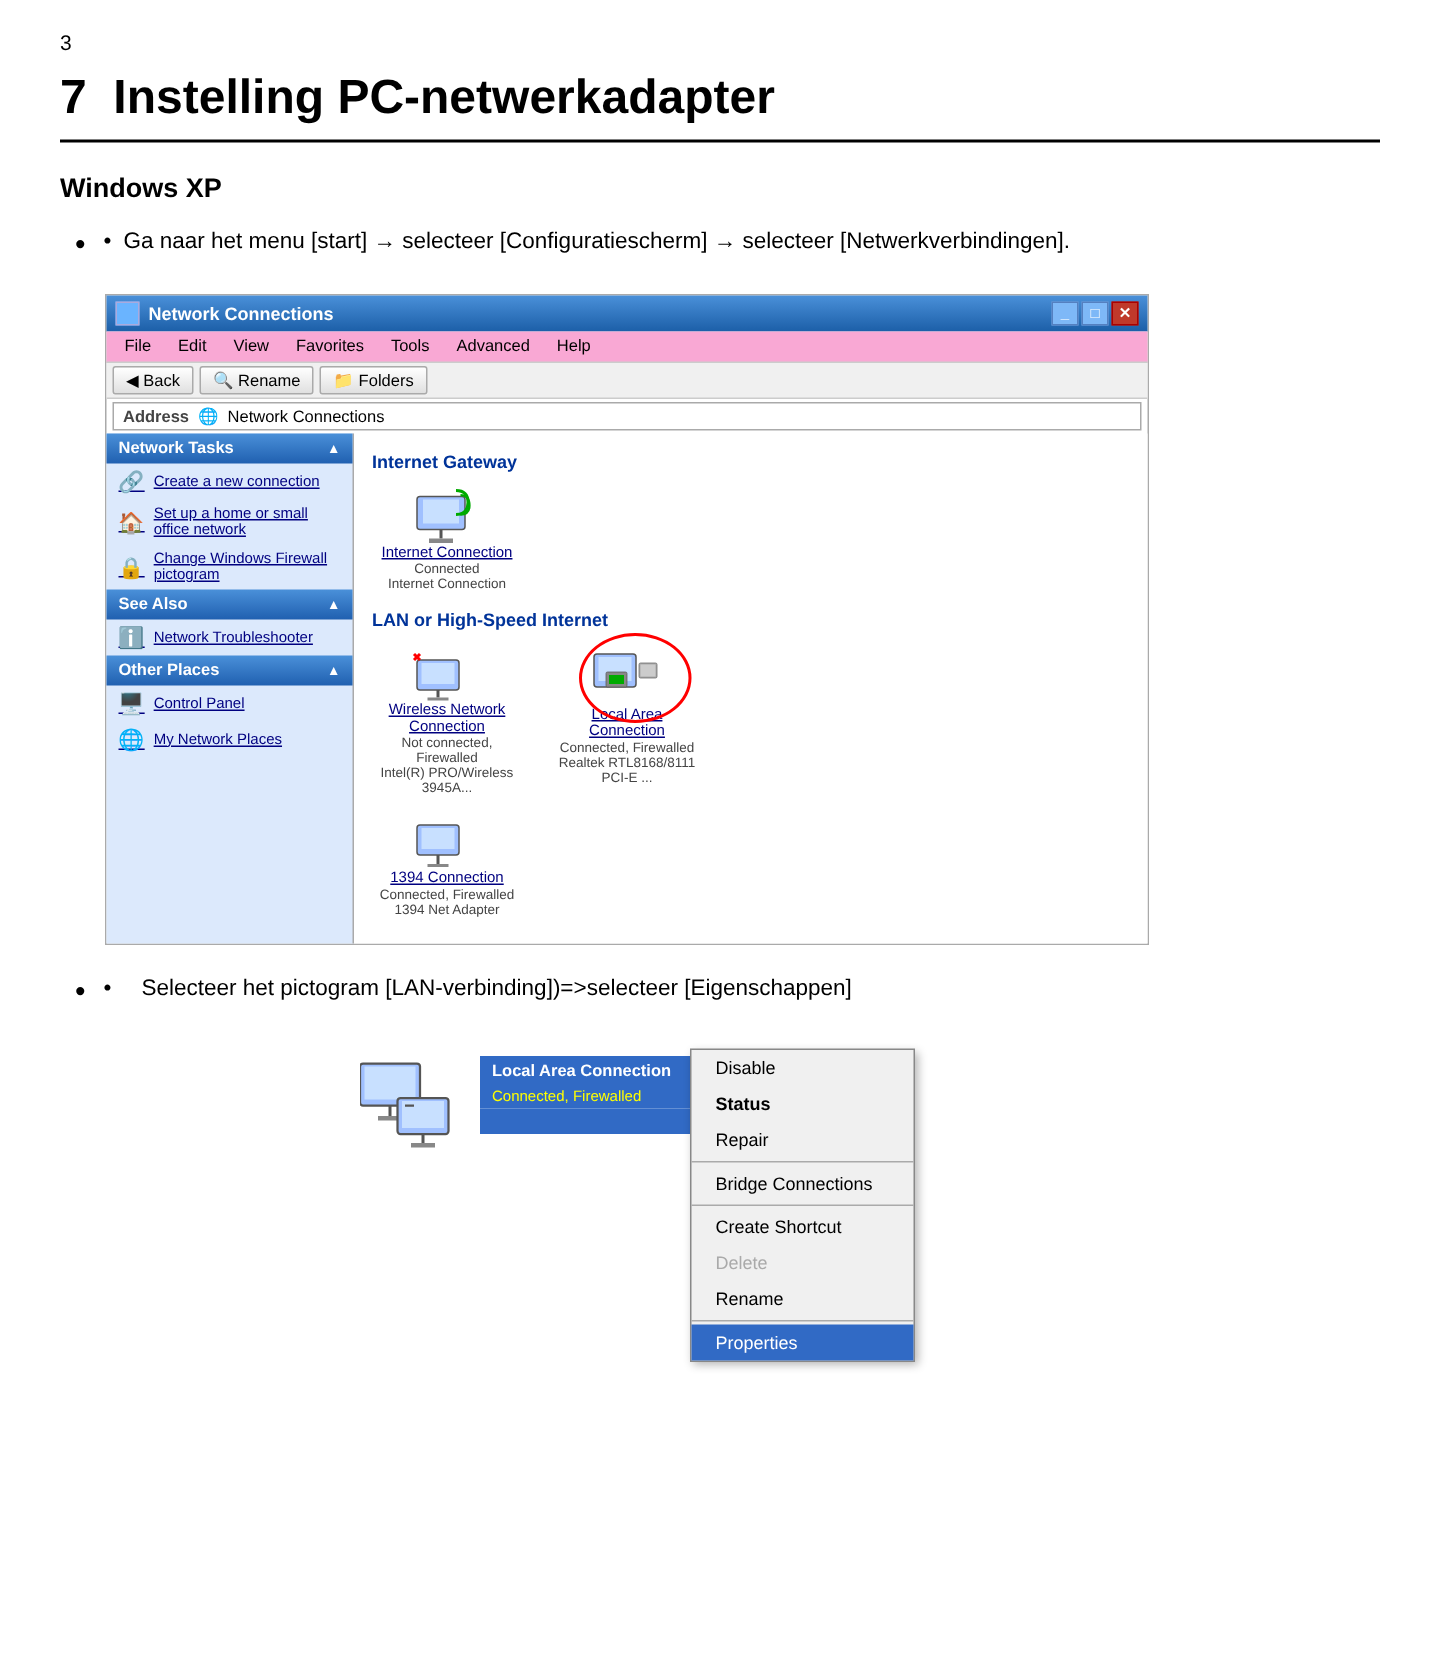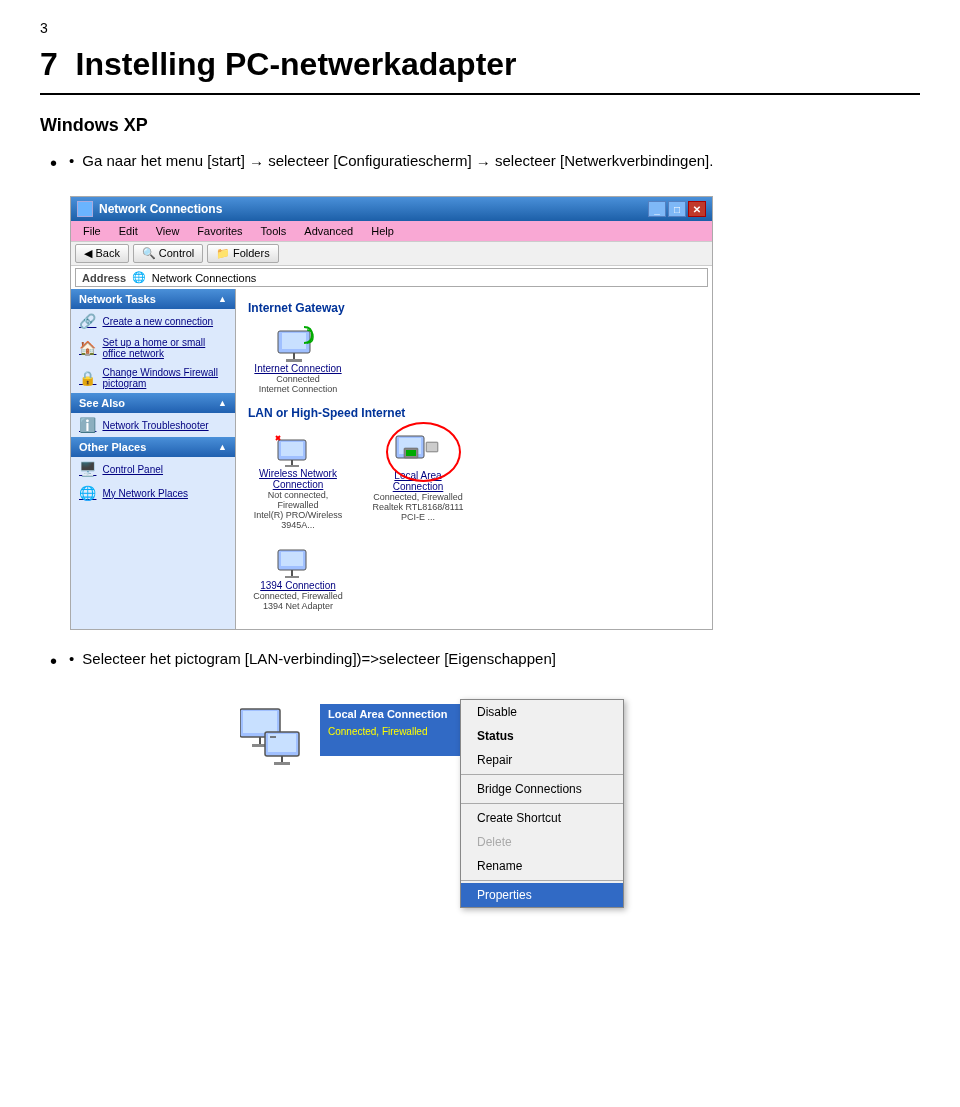--- a/index.html
+++ b/index.html
@@ -41,21 +41,21 @@
     .bullet-list li::before {
       content: "•";
       font-size: 20px;
       margin-right: 12px;
       margin-top: -2px;
       flex-shrink: 0;
     }
     .screenshot-container {
       margin: 18px 0 18px 30px;
       border: 1px solid #aaa;
-      width: 643px;
+      width: 696px;
       background: #fff;
       font-family: 'Tahoma', Arial, sans-serif;
       font-size: 11px;
     }
     
     .xp-titlebar {
       background: linear-gradient(to bottom, #4a90d9 0%, #1c5fa8 100%);
       padding: 4px 6px;
       display: flex;
       align-items: center;
@@ -240,21 +240,21 @@
       padding: 2px 8px 4px 8px;
       width: 200px;
       text-align: right;
     }
     .context-menu {
       position: absolute;
       left: 190px;
       top: 20px;
       background: #f0f0f0;
       border: 1px solid #888;
-      width: 164px;
+      width: 150px;
       box-shadow: 2px 2px 6px rgba(0,0,0,0.3);
       font-size: 12px;
     }
     .ctx-item {
       padding: 5px 16px;
       cursor: pointer;
       color: #000;
     }
     .ctx-item.bold { font-weight: bold; }
     .ctx-item.disabled { color: #aaa; cursor: default; }
@@ -305,21 +305,21 @@
     <span class="xp-menu-item">Tools</span>
     <span class="xp-menu-item">Advanced</span>
     <span class="xp-menu-item">Help</span>
   </div>
 
   <div class="xp-toolbar">
     <div class="xp-toolbar-btn">
       <span>◀ Back</span>
     </div>
     <div class="xp-toolbar-btn">
-      <span>🔍 Control</span>
+      <span>🔍 Rename</span>
     </div>
     <div class="xp-toolbar-btn">
       <span>📁 Folders</span>
     </div>
   </div>
 
   <div class="xp-address-bar">
     <span class="xp-address-label">Address</span>
     <span style="color:#666;">🌐</span>
     <span style="flex:1;">Network Connections</span>
@@ -442,21 +442,21 @@
           <div class="xp-conn-sublabel">1394 Net Adapter</div>
         </div>
       </div>
     </div>
   </div>
 </div>
 
 <ul class="bullet-list" style="margin-top:16px;">
   <li>
     <span>•</span>
-    <span style="margin-left:8px;">Selecteer het pictogram [LAN-verbinding])=&gt;selecteer [Eigenschappen]</span>
+    <span style="margin-left:20px;">Selecteer het pictogram [LAN-verbinding])=&gt;selecteer [Eigenschappen]</span>
   </li>
 </ul>
 
 <div class="screenshot2-container">
 
   <div style="display:flex; align-items:flex-start;">
 
     <div style="margin-right:10px; margin-top:10px;">
       <svg width="70" height="65">
 

